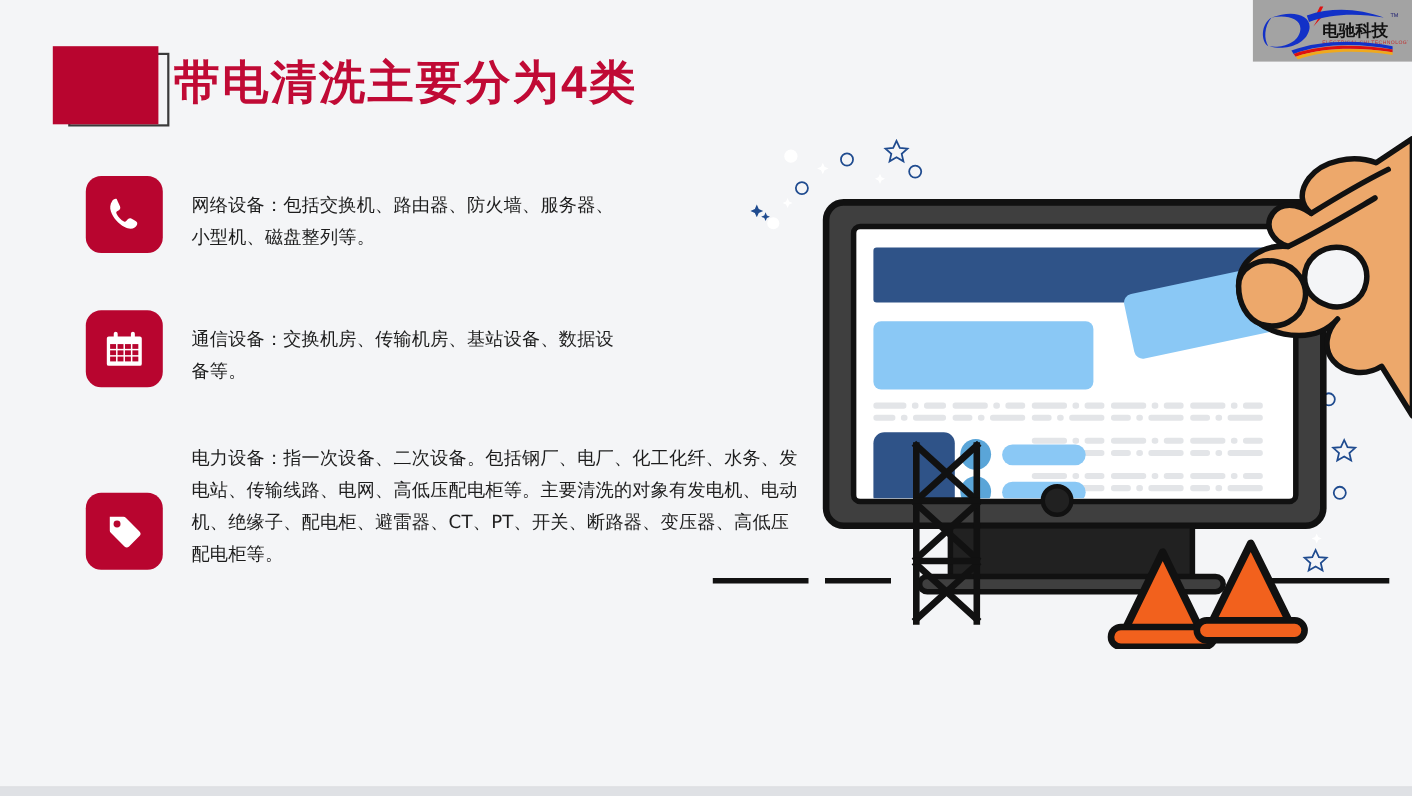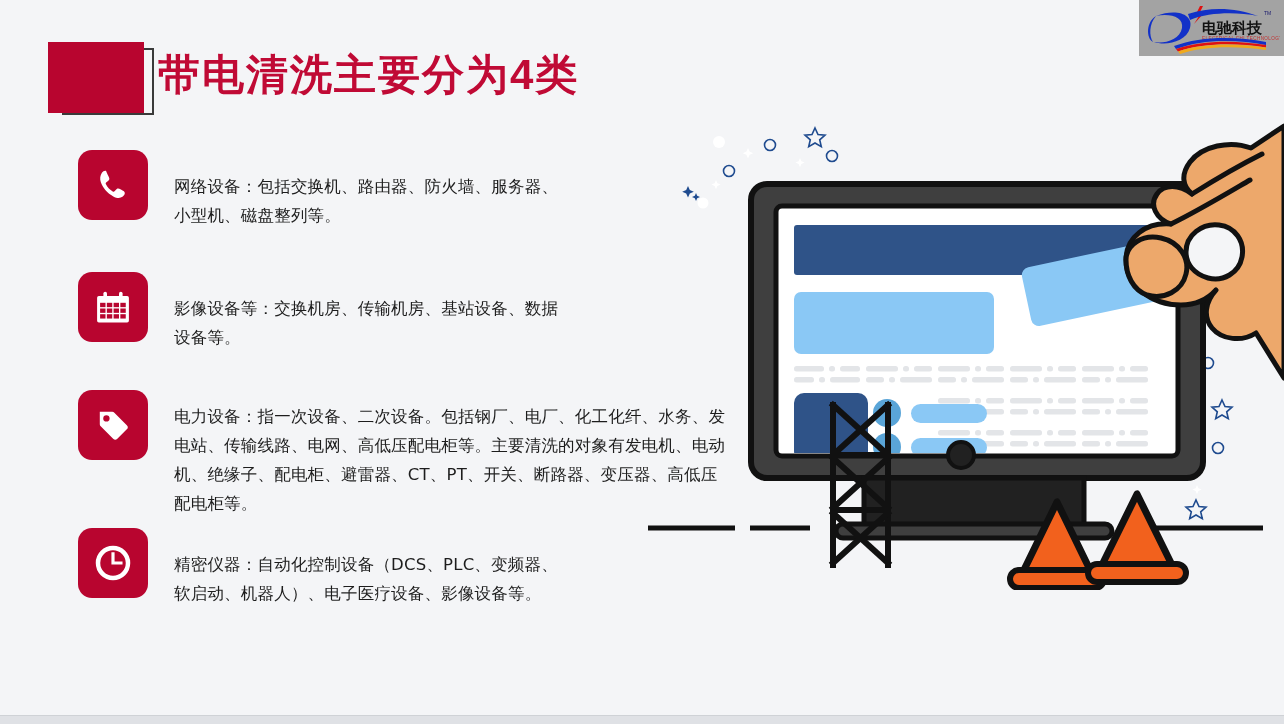--- a/index.html
+++ b/index.html
@@ -73,21 +73,21 @@
 
   
   .list {
     position: absolute;
     left: 78px; top: 150px;
     width: 680px;
   }
   .list-item {
     position: relative;
     display: flex;
-    align-items: flex-start;
+    align-items: flex-end;
   }
   .item-icon {
     flex: 0 0 auto;
     width: 70px; height: 70px;
     border-radius: 14px;
     background: #b8052f;
     display: flex;
     align-items: center;
     justify-content: center;
   }
@@ -186,44 +186,35 @@
           <rect x="7.9" y="13" width="3.6" height="2.9"></rect>
           <rect x="12.4" y="13" width="3.6" height="2.9"></rect>
           <rect x="16.9" y="13" width="3.6" height="2.9"></rect>
           <rect x="3.4" y="16.8" width="3.6" height="2.9"></rect>
           <rect x="7.9" y="16.8" width="3.6" height="2.9"></rect>
           <rect x="12.4" y="16.8" width="3.6" height="2.9"></rect>
           <rect x="16.9" y="16.8" width="3.6" height="2.9"></rect>
         </g>
       </svg>
     </div>
-    <div class="item-text narrow">影像设备等：交换机房、传输机房、基站设备、数据设备等。</div>
+    <div class="item-text narrow">通信设备：交换机房、传输机房、基站设备、数据设备等。</div>
   </div>
 
   <div class="list-item" id="item-2">
     <div class="item-icon">
       <svg width="36" height="36" viewBox="0 0 24 24">
         <path d="M3.2 3.2 h8.3 a2 2 0 0 1 1.4 0.6 l8.3 8.3 a2 2 0 0 1 0 2.8
                  l-6.3 6.3 a2 2 0 0 1 -2.8 0 l-8.3 -8.3 a2 2 0 0 1 -0.6 -1.4
                  v-8.3 z" fill="#ffffff"></path>
         <circle cx="7.6" cy="7.6" r="2.1" fill="#b8052f"></circle>
       </svg>
     </div>
     <div class="item-text wide tight">电力设备：指一次设备、二次设备。包括钢厂、电厂、化工化纤、水务、发电站、传输线路、电网、高低压配电柜等。主要清洗的对象有发电机、电动机、绝缘子、配电柜、避雷器、CT、PT、开关、断路器、变压器、高低压配电柜等。</div>
   </div>
 
-  <div class="list-item" id="item-3">
-    <div class="item-icon">
-      <svg width="36" height="36" viewBox="0 0 24 24">
-        <circle cx="12" cy="12" r="10" fill="none" stroke="#ffffff" stroke-width="3"></circle>
-        <path d="M12 5.8 V12 H17.3" fill="none" stroke="#ffffff" stroke-width="2.1" stroke-linecap="square"></path>
-      </svg>
-    </div>
-    <div class="item-text narrow">精密仪器：自动化控制设备（DCS、PLC、变频器、软启动、机器人）、电子医疗设备、影像设备等。</div>
-  </div>
 
 </div>
 
 <div class="illustration">
   <svg width="654" height="480" viewBox="0 0 654 480">
 
     <g>
       <circle cx="89" cy="32" r="6" fill="#ffffff"></circle>
       <circle cx="73" cy="93" r="5.5" fill="#ffffff"></circle>
       <circle cx="99" cy="61" r="5.5" fill="none" stroke="#1f4b8f" stroke-width="1.6"></circle>

